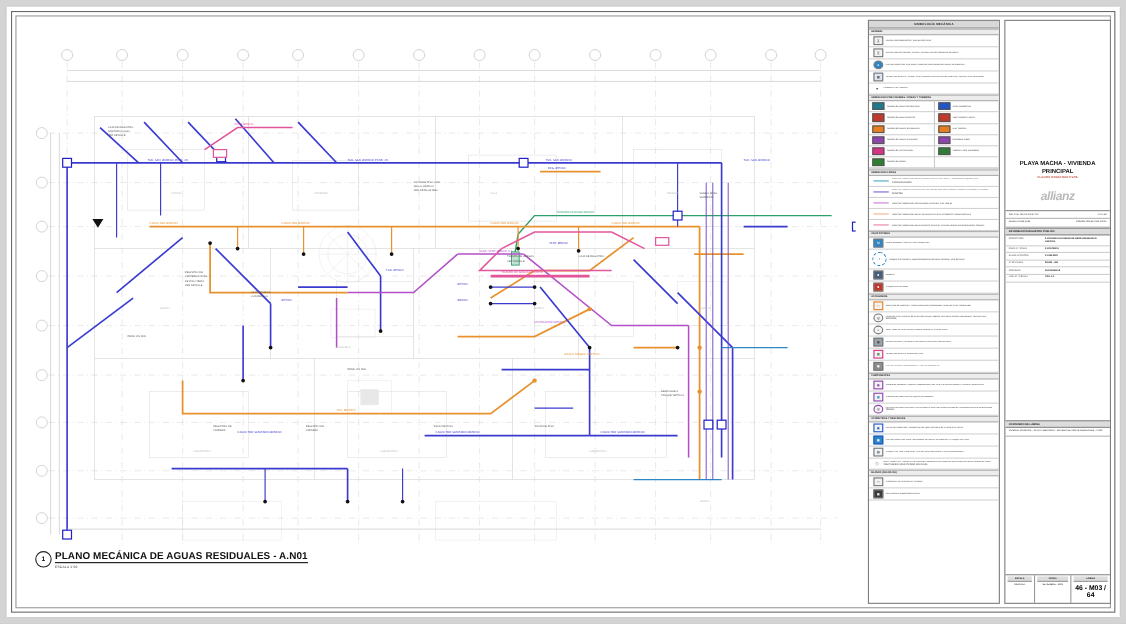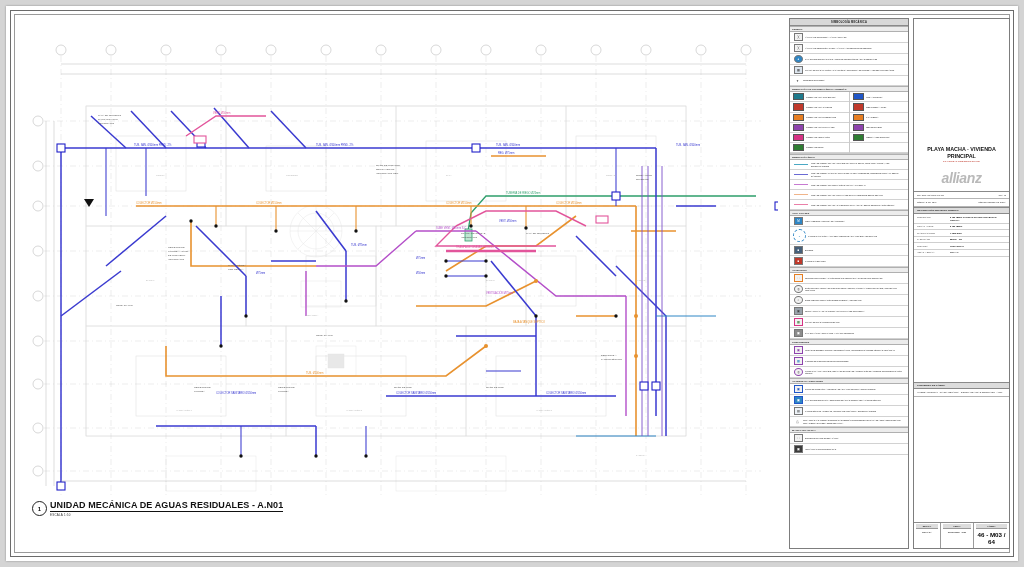--- a/index.html
+++ b/index.html
@@ -38,21 +38,21 @@
   
   #titleblock{position:absolute;left:913px;top:18px;width:97px;height:531px;
               border:1px solid #7d7d7d;box-sizing:border-box;background:#fff;
               display:flex;flex-direction:column;}
   .tb-spacer{flex:1;}
   .tb-projname{text-align:center;font-size:5.4px;font-weight:bold;color:#111;
                line-height:6.6px;padding:2px 3px 0 3px;}
   .tb-subtitle{text-align:center;font-size:2.5px;font-weight:bold;color:#c0392b;
                letter-spacing:.2px;padding:1px 0 3px 0;}
   .tb-logo{text-align:center;padding:3px 0 4px 0;border-bottom:1px solid #8a8a8a;}
-  .tb-logo span{font-size:14px;font-style:italic;font-weight:bold;color:#b9b9b9;letter-spacing:-.4px;}
+  .tb-logo span{font-size:11px;font-style:italic;font-weight:bold;color:#b9b9b9;letter-spacing:-.4px;}
   .tb-band{border-bottom:1px solid #b5b5b5;padding:1.6px 3px;font-size:2.1px;color:#2b2b2b;
            display:flex;justify-content:space-between;gap:2px;line-height:3px;}
   .tb-bandhead{background:#dcdcdc;font-weight:bold;font-size:2.4px;text-align:left;
                border-bottom:1px solid #8a8a8a;border-top:1px solid #8a8a8a;padding:1.4px 3px;color:#111;}
   .tb-kv{display:flex;border-bottom:1px solid #cfcfcf;padding:1.4px 3px;gap:3px;}
   .tb-k{flex:0 0 30px;font-size:2px;color:#444;line-height:2.8px;}
   .tb-v{flex:1;font-size:2px;color:#111;font-weight:bold;line-height:2.8px;}
   .tb-sheetrow{display:flex;border-top:1px solid #8a8a8a;}
   .tb-cell{border-right:1px solid #9a9a9a;padding:1px 2px;}
   .tb-cell:last-child{border-right:none;}
@@ -663,17 +663,17 @@
       <div class="tb-cell" style="flex:1">
         <div class="tb-cellhead">LÁMINA</div>
         <div class="tb-sheetno">46 - M03 / 64</div>
       </div>
     </div>
   </div>
 
   <div id="drawtitle">
     <div class="dt-bubble">1</div>
     <div>
-      <div class="dt-main">UNIDAD MECÁNICA DE AGUAS RESIDUALES - A.N01</div>
+      <div class="dt-main">PLANO MECÁNICA DE AGUAS RESIDUALES - A.N01</div>
       <div class="dt-scale">ESCALA 1:50</div>
     </div>
   </div>
 </div>
 
 </body></html>

